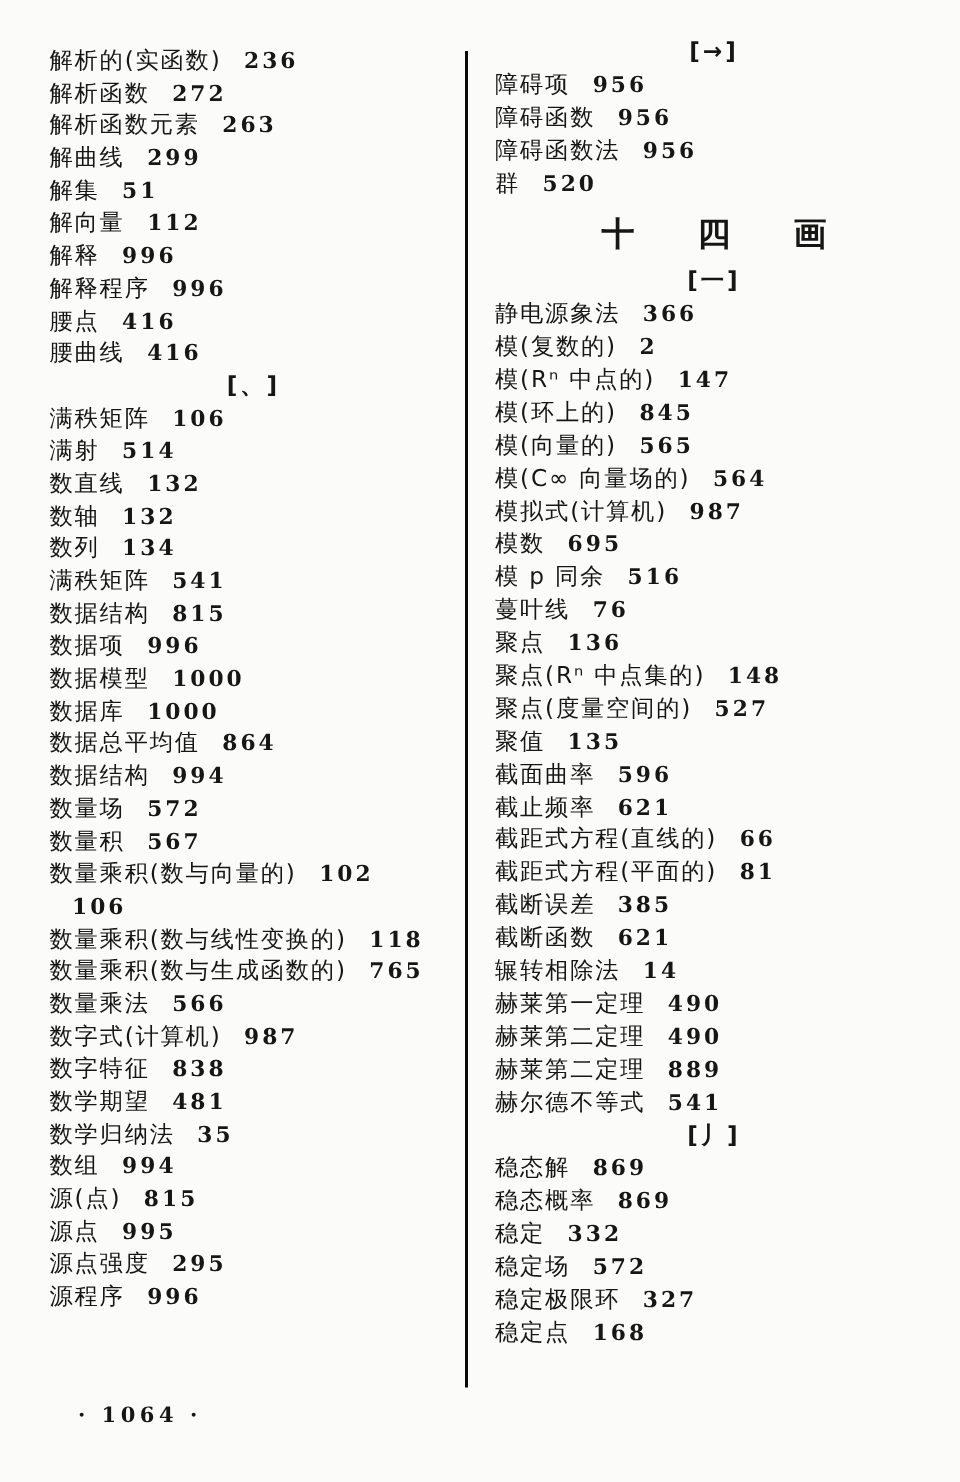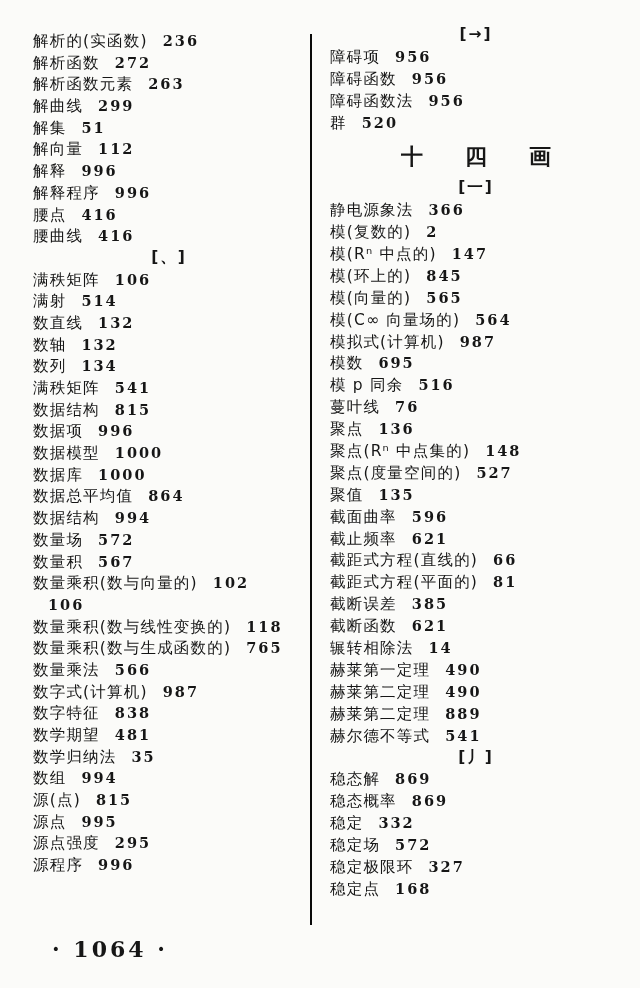--- a/index.html
+++ b/index.html
@@ -49,21 +49,21 @@
     position:absolute;
     left:310px;top:34px;
     width:2px;height:891px;
     background:#0a0a0a;
   }
   .footer{
     position:absolute;
     left:52px;top:936px;
     font-family:"DejaVu Serif",serif;
     font-weight:700;
-    font-size:22px;
+    font-size:14px;
     letter-spacing:3px;
   }
 </style>
 </head>
 <body>
 
 <div class="page">
   <div class="col col-left" id="col-left">
       <div class="row entry">
         <span class="term">解析的(实函数)</span>

